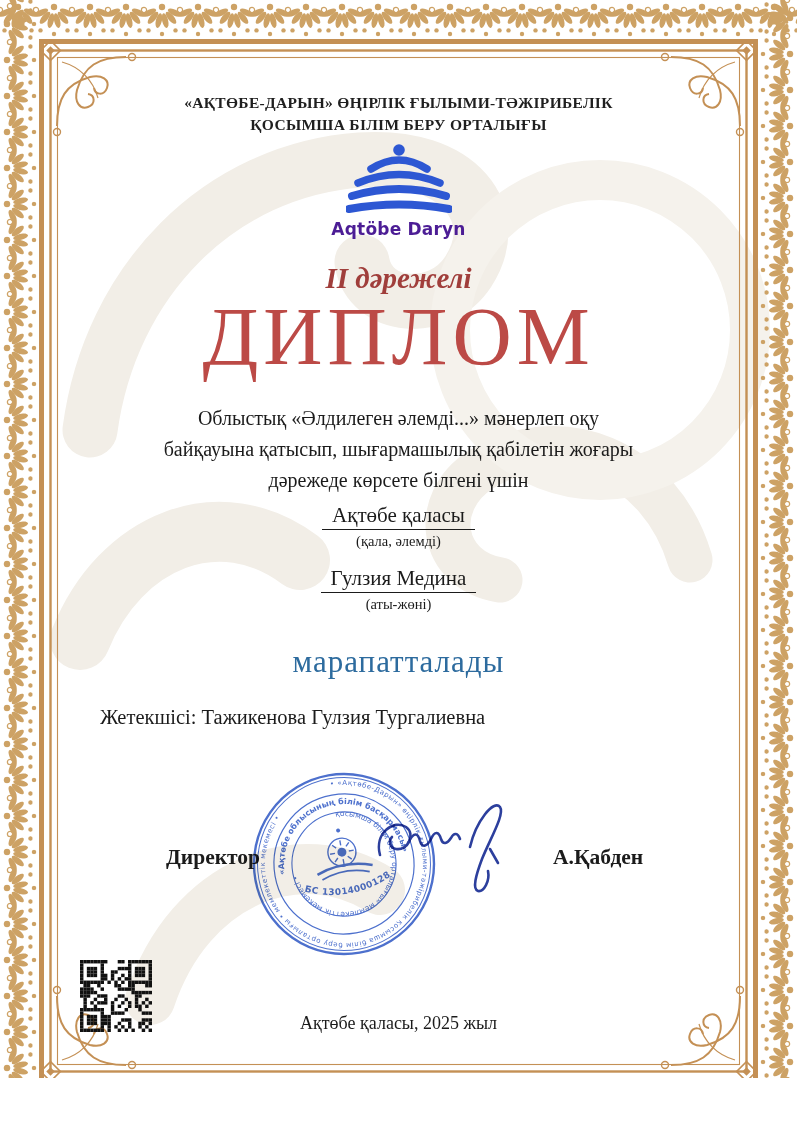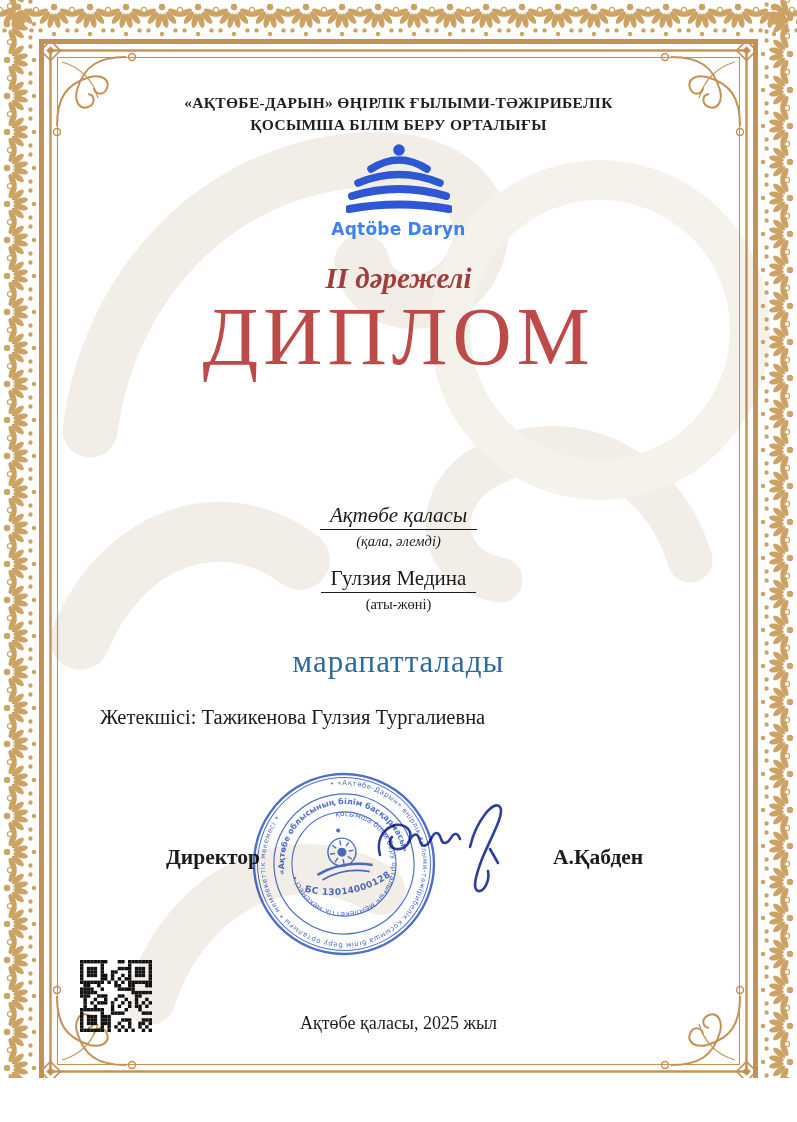--- a/index.html
+++ b/index.html
@@ -3,25 +3,25 @@
 <meta charset="utf-8">
 <style>
   html,body{margin:0;padding:0;background:#fff;}
   .page{position:relative;width:797px;height:1078px;background:#ffffff;overflow:hidden;
         font-family:"Liberation Serif","DejaVu Serif",serif;color:#1b1b1b;}
   .frame-svg{position:absolute;left:0;top:0;}
   .abs{position:absolute;left:0;right:0;text-align:center;}
   .org{top:92px;font-weight:bold;font-size:15.5px;line-height:1.45;color:#1f1f1f;letter-spacing:.3px;}
   .logo-icon{position:absolute;left:346px;top:143px;}
   .logo-text{top:219px;font-family:"DejaVu Sans","Liberation Sans",sans-serif;font-weight:bold;
-             font-size:17px;color:#3b82f6;letter-spacing:.2px;}
+             font-size:17px;color:#4c1d95;letter-spacing:.2px;}
   .degree{top:262px;font-style:italic;font-weight:bold;font-size:29px;color:#a03e3b;}
   .title{top:296px;font-size:82px;line-height:1;color:#bc4a46;letter-spacing:5px;}
   .body-par{top:403px;left:60px;right:60px;font-size:20px;line-height:1.55;}
-  .field-city{top:503px;font-style:italic;}
+  .field-city{top:503px;}
   .field-name{top:566px;}
   .field-value{display:inline-block;font-size:21px;border-bottom:1.6px solid #1b1b1b;padding:0 10px 1px;}
   .field-caption{font-size:14.5px;margin-top:3px;}
   .verb{top:620px;font-size:31px;color:#2d6b9e;letter-spacing:1px;margin-top:24px;}
   .supervisor{position:absolute;left:100px;top:706px;font-size:20.5px;text-align:left;}
   .director-label{position:absolute;left:166px;top:845px;font-size:21.5px;font-weight:bold;}
   .director-name{position:absolute;left:553px;top:845px;font-size:21.5px;font-weight:bold;}
   .stamp{position:absolute;left:250px;top:770px;width:188px;height:188px;
          mix-blend-mode:multiply;opacity:.93;transform:rotate(-10deg);}
   .signature{position:absolute;left:372px;top:797px;width:150px;height:105px;mix-blend-mode:multiply;}
@@ -107,20 +107,25 @@
       <path d="M11,40 Q52,23 93,40" stroke-width="7.5"></path>
       <path d="M5,53 Q52,39 99,53" stroke-width="8"></path>
       <path d="M2,66 Q52,57 102,66" stroke-width="8"></path>
     </g>
   </svg>
   <div class="abs logo-text">Aqtöbe Daryn</div>
 
   <div class="abs degree">II дәрежелі</div>
   <div class="abs title">ДИПЛОМ</div>
 
+  <div class="abs body-par">
+    <div>Облыстық «Әлдилеген әлемді...»  мәнерлеп оқу</div>
+    <div>байқауына қатысып, шығармашылық қабілетін жоғары</div>
+    <div>дәрежеде көрсете білгені үшін</div>
+  </div>
 
   <div class="abs field-city">
     <div class="field-value">Ақтөбе қаласы</div>
     <div class="field-caption">(қала, әлемді)</div>
   </div>
 
   <div class="abs field-name">
     <div class="field-value">Гулзия Медина</div>
     <div class="field-caption">(аты-жөні)</div>
   </div>

